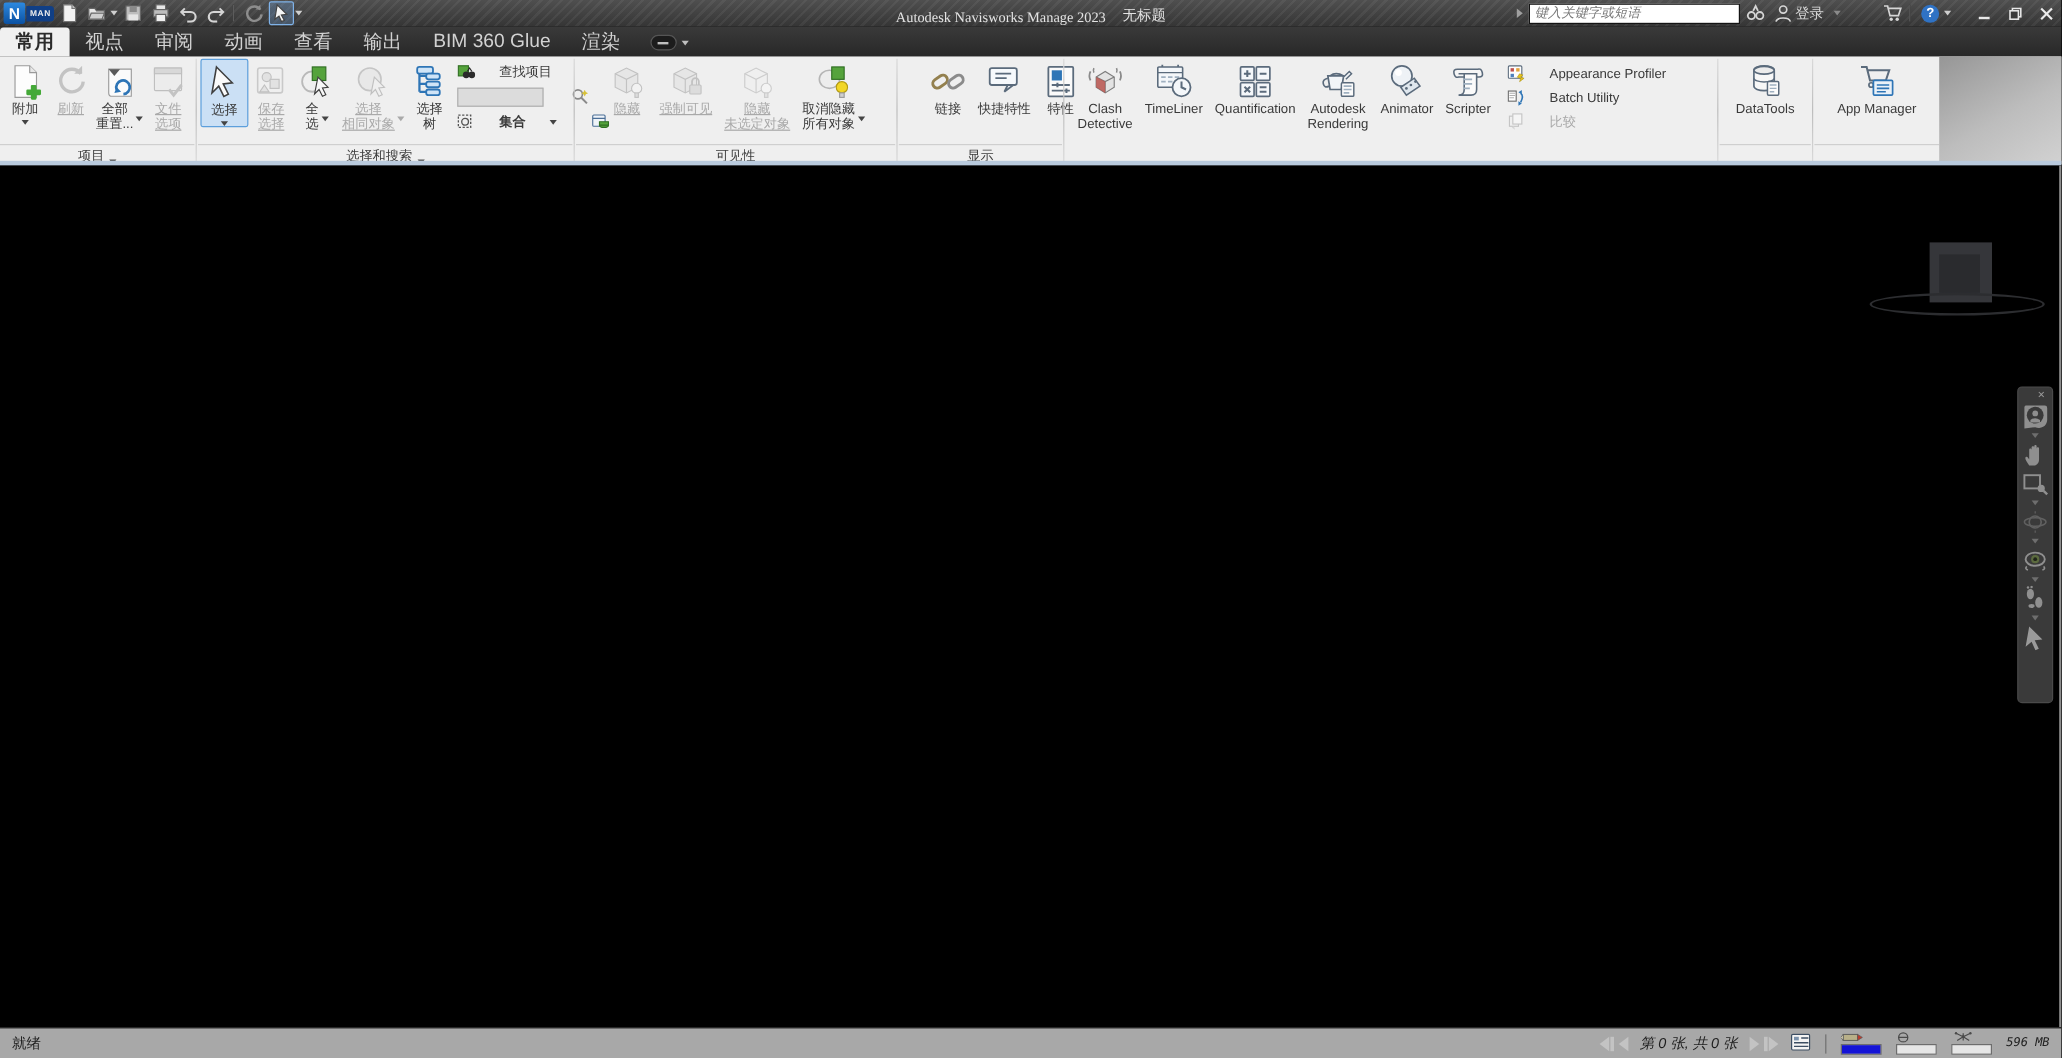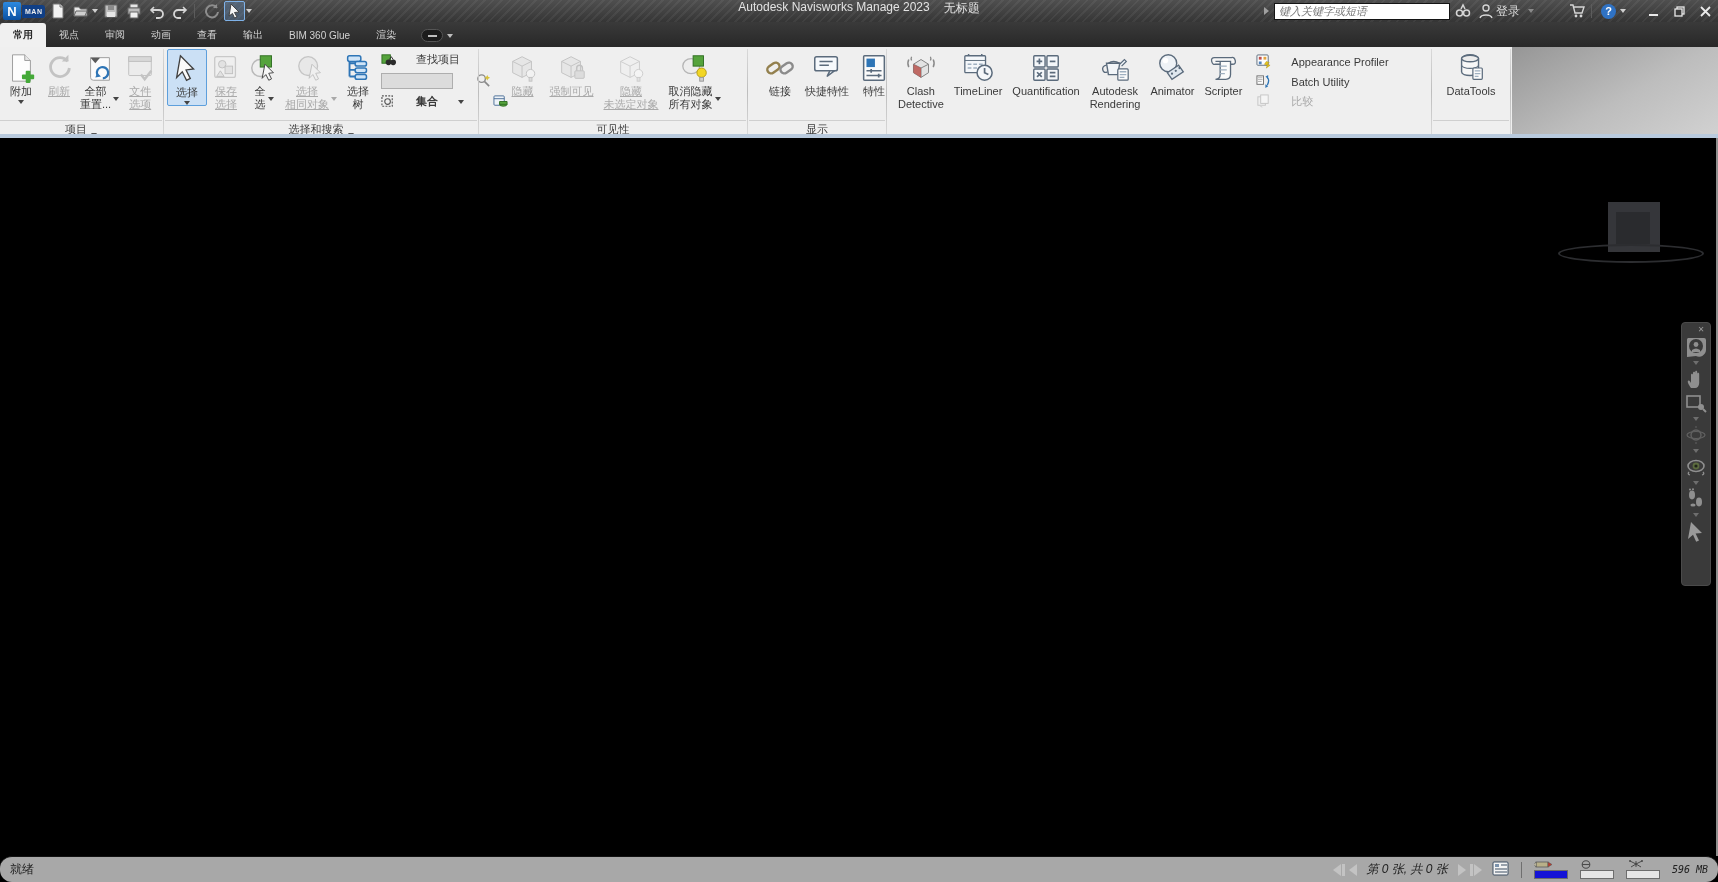--- a/index.html
+++ b/index.html
@@ -20,37 +20,37 @@
     background:#103f86; color:#eee; font-size:7px; font-weight:bold;
     display:flex; align-items:center; letter-spacing:.5px; }
   .tbi { width:21px; height:20px; margin-left:2px; display:flex; align-items:center;
     justify-content:center; }
   .tbi svg { width:16px; height:16px; }
   .tb-sep { width:1px; height:14px; background:#202020; border-right:1px solid #5c5c5c; margin:0 4px; }
   .tb-caret { width:0; height:0; border-left:3px solid transparent; border-right:3px solid transparent;
     border-top:4px solid #cfcfcf; margin-left:1px; }
   .tbi.sel-box { border:1px solid #7fb2e8; background:rgba(110,160,215,.30); border-radius:2px; }
   #tb-title { position:absolute; left:50%; transform:translateX(-50%); top:0; height:22px;
-    display:flex; align-items:flex-start; gap:14px; color:#e3e3e3; white-space:nowrap; }
+    display:flex; align-items:flex-end; gap:14px; color:#e3e3e3; white-space:nowrap;font-family:Liberation Serif, serif; }
   #tb-right { position:absolute; right:0; top:0; height:22px; display:flex; align-items:center; }
   .tb-exp { width:0;height:0;border-top:4px solid transparent;border-bottom:4px solid transparent;
     border-left:5px solid #9f9f9f; margin-right:5px; }
   #tb-search { width:176px; height:17px; background:#fff; border:1px solid #141414;
     font-style:italic; font-size:11px; color:#555; padding:0 4px; font-family:"Liberation Sans",sans-serif; }
   #tb-search::placeholder { color:#777; }
   .helpq { width:15px; height:15px; border-radius:50%; background:#2f72c4; color:#fff;
     font-size:11px; font-weight:bold; display:flex; align-items:center; justify-content:center; }
   .winbtn { width:26px; height:20px; display:flex; align-items:center; justify-content:center;
     color:#e8e8e8; font-size:12px; }
   .winbtn svg { width:11px; height:11px; }
 
   
   #tabbar { position:absolute; left:0; top:22px; width:100%; height:25px;
     background:linear-gradient(#3a3a3a,#282828); display:flex; align-items:flex-end; }
-  .tab { height:24px; padding:0 13px; display:flex; align-items:center; font-size:10px;
+  .tab { height:24px; padding:0 13px; display:flex; align-items:center; font-size:16px;
     color:#d2d2d2; }
   .tab.active { background:#f0f0f0; color:#2b2b2b; border-radius:3px 3px 0 0; font-weight:bold; }
   .ribbon-opt { width:22px; height:13px; border-radius:7px; background:#1c1c1c;
     border:1px solid #555; margin:0 0 5px 12px; display:flex; align-items:center; justify-content:center; }
   .ribbon-opt .dash { width:9px; height:2px; background:#bfbfbf; }
   .ribbon-opt-caret { width:0;height:0;border-left:3px solid transparent;border-right:3px solid transparent;
     border-top:4px solid #bfbfbf; margin:0 0 9px 4px; }
 
   
   #ribbon { position:absolute; left:0; top:47px; width:100%; height:90px; background:#efefef;
@@ -96,21 +96,21 @@
     align-items:center; }
   #navbar .nclose { align-self:flex-end; width:12px; height:10px; margin:2px 3px 0 0;
     color:#9a9a9a; font-size:8px; line-height:10px; text-align:center; }
   .nav-ic { width:24px; height:24px; display:flex; align-items:center; justify-content:center; }
   .nav-ic svg { width:22px; height:22px; }
   .ncaret { width:0;height:0;border-left:3px solid transparent;border-right:3px solid transparent;
     border-top:4px solid #6e6e6e; margin:2px 0; }
 
   
   #statusbar { position:absolute; left:0; bottom:0; width:100%; height:26px; background:#a8a8a8;
-    border-top:1px solid #121212; display:flex; align-items:center; font-size:12px; color:#1d1d1d;border-radius:12px; }
+    border-top:1px solid #121212; display:flex; align-items:center; font-size:12px; color:#1d1d1d; }
   #sb-ready { margin-left:10px; }
   #sb-right { margin-left:auto; display:flex; align-items:center; gap:4px; margin-right:10px;font-style:italic; }
   .pg { width:0; height:0; border-top:6px solid transparent; border-bottom:6px solid transparent; }
   .pg.l { border-right:8px solid #c3c3c3; }
   .pg.r { border-left:8px solid #c3c3c3; }
   .pg-bar { width:3px; height:12px; background:#c3c3c3; }
   .pgwrap { display:flex; align-items:center; gap:1px; }
   #sheet-info { margin:0 6px; }
   .sb-sep { width:1px; height:16px; background:#6f6f6f; margin:0 8px; }
   .prog { display:flex; flex-direction:column; align-items:flex-start; gap:1px; margin-right:8px; }
@@ -480,21 +480,21 @@
           </div>
         </div>
       </div>
       <div class="rlabel">
         <span>可见性</span>
       </div>
     </div>
     <div class="rsep"></div>
 
     <div class="rgroup" style="width:136px">
-      <div class="rbody" style="justify-content:center; gap:4px;padding-left:22px;">
+      <div class="rbody" style="gap:4px;padding-left:22px;">
         <div class="bigbtn">
           <div class="ic">
               <svg viewBox="0 0 34 34">
                 <rect x="3" y="13" width="14" height="8" rx="4" transform="rotate(-35 10 17)" fill="none" stroke="#93804e" stroke-width="2.6"></rect>
                 <rect x="17" y="13" width="14" height="8" rx="4" transform="rotate(-35 24 17)" fill="none" stroke="#8b8b8b" stroke-width="2.6"></rect>
               </svg>
             </div>
           <div class="bl">链接</div>
         </div>
         <div class="bigbtn">
@@ -652,20 +652,36 @@
                 <path d="M21 20h6M21 23h6M21 26h4" stroke="#9fb0c0" stroke-width="1.3"></path>
               </svg>
             </div>
           <div class="bl">DataTools</div>
         </div>
       </div>
       <div class="rlabel"></div>
     </div>
     <div class="rsep"></div>
 
+    <div class="rgroup" style="width:104px">
+      <div class="rbody" style="justify-content:center;">
+        <div class="bigbtn">
+          <div class="ic">
+              <svg viewBox="0 0 34 34">
+                <path d="M3 4h5l3 12h14l3-9H9" fill="none" stroke="#5b6b7c" stroke-width="1.8"></path>
+                <circle cx="12" cy="20" r="2" fill="none" stroke="#5b6b7c" stroke-width="1.5"></circle>
+                <rect x="14" y="16" width="17" height="13" rx="1" fill="#eaf1f8" stroke="#2e75b6" stroke-width="1.5"></rect>
+                <path d="M17 20h11M17 23h11M17 26h8" stroke="#2e75b6" stroke-width="1.5"></path>
+              </svg>
+            </div>
+          <div class="bl">App Manager</div>
+        </div>
+      </div>
+      <div class="rlabel"></div>
+    </div>
 
     <div class="rfiller"></div>
   </div>
   <div id="ribbon-edge"></div>
 
   <div id="viewport">
     <div id="viewcube">
       <div id="viewcube-inner"></div>
     </div>
     <div id="compass"></div>

